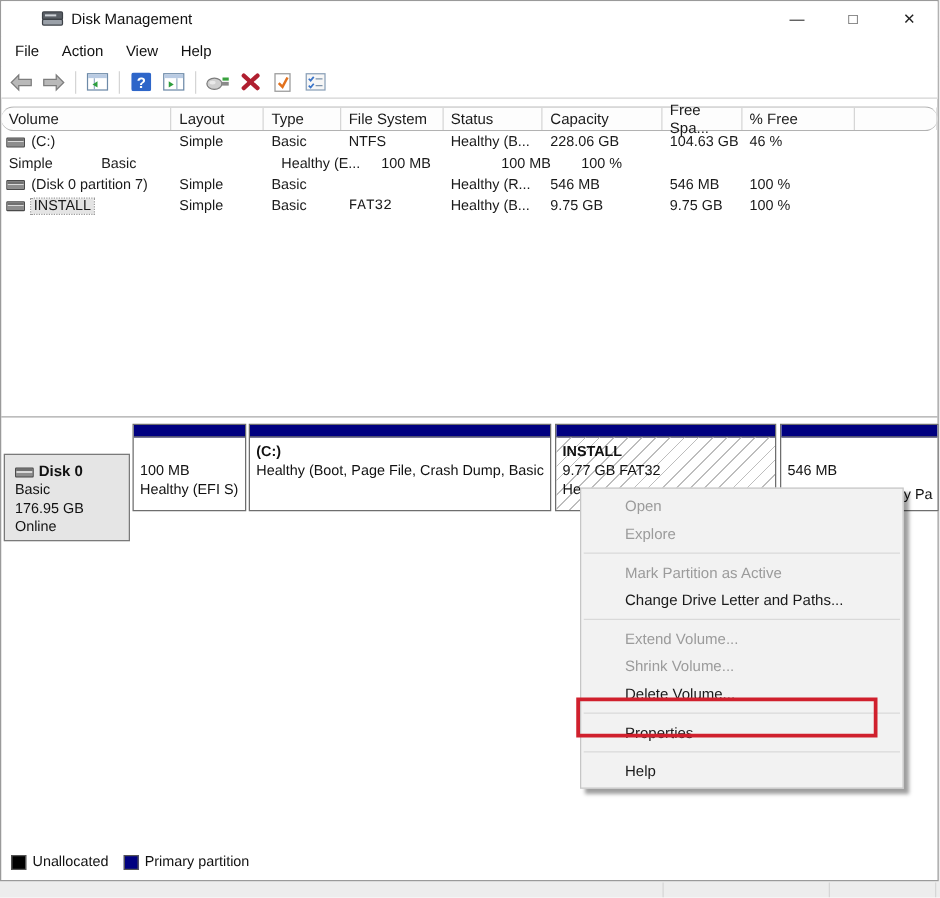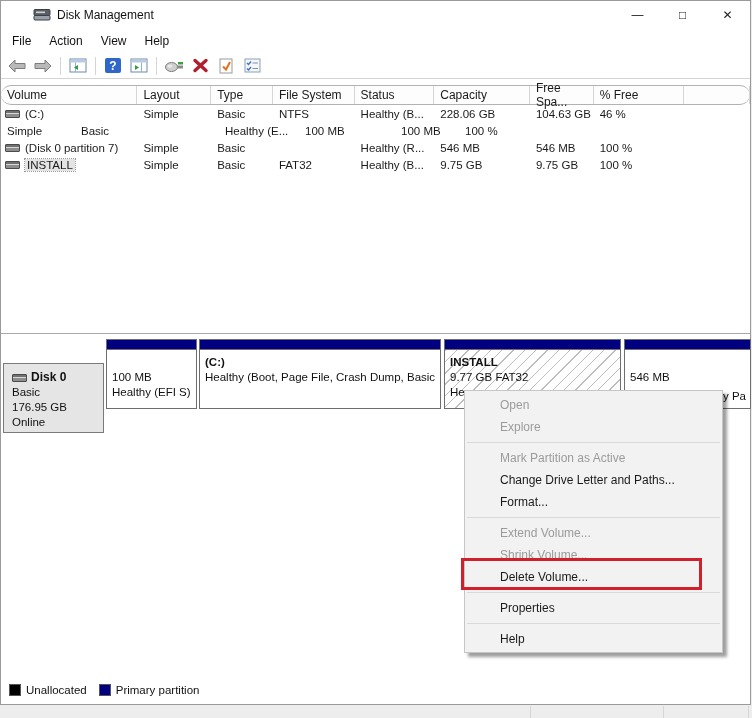--- a/index.html
+++ b/index.html
@@ -218,21 +218,21 @@
           <div class="lv-cell" style="width: 91px;">100 %</div>
           <div class="lv-cell" style="width: 66px;"></div>
         </div>
         <div class="lv-row">
           <div class="lv-cell vol" style="width: 137px;">
             <span class="disk-ico"></span>
             <span class="vol-label sel">INSTALL</span>
           </div>
           <div class="lv-cell" style="width: 74px;">Simple</div>
           <div class="lv-cell" style="width: 62px;">Basic</div>
-          <div class="lv-cell" style="width: 82px;">FAT32</div>
+          <div class="lv-cell" style="width: 82px; font-family: Liberation Mono, monospace;">FAT32</div>
           <div class="lv-cell" style="width: 80px;">Healthy (B...</div>
           <div class="lv-cell" style="width: 96px;">9.75 GB</div>
           <div class="lv-cell" style="width: 64px;">9.75 GB</div>
           <div class="lv-cell" style="width: 91px;">100 %</div>
           <div class="lv-cell" style="width: 66px;"></div>
         </div>
       </div>
   </div>
 
   <div class="pane-divider"></div>
@@ -294,21 +294,20 @@
     </div>
 
 </div>
 
 <div class="context-menu">
     <div class="cm-item disabled">Open</div>
     <div class="cm-item disabled">Explore</div>
     <div class="cm-sep"></div>
     <div class="cm-item disabled">Mark Partition as Active</div>
     <div class="cm-item">Change Drive Letter and Paths...</div>
-    <div class="cm-item">Format...</div>
     <div class="cm-sep"></div>
     <div class="cm-item disabled">Extend Volume...</div>
     <div class="cm-item disabled">Shrink Volume...</div>
     <div class="cm-item">Delete Volume...</div>
     <div class="cm-sep"></div>
     <div class="cm-item">Properties</div>
     <div class="cm-sep"></div>
     <div class="cm-item">Help</div>
   </div>
 

